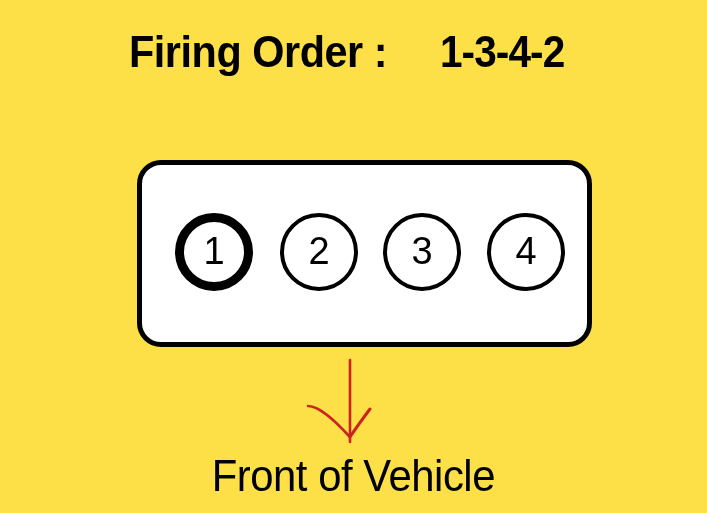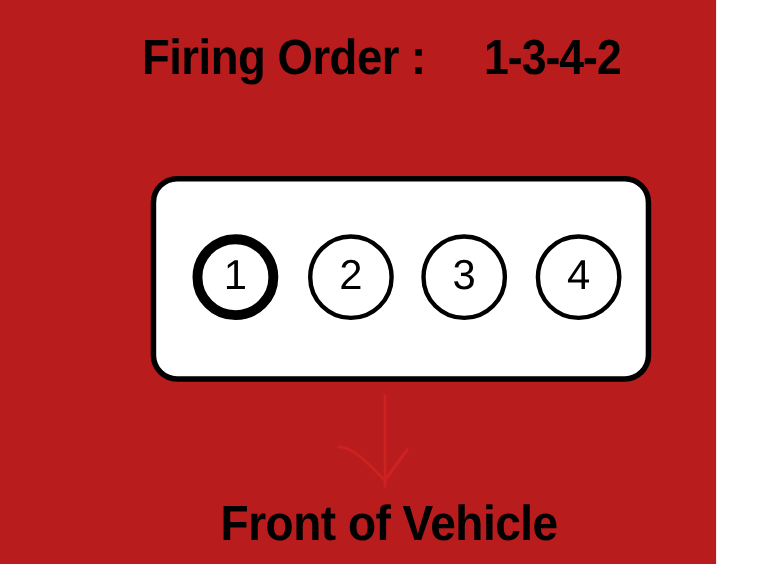--- a/index.html
+++ b/index.html
@@ -5,23 +5,23 @@
   html, body {
     margin: 0;
     padding: 0;
     background: #ffffff;
   }
   body {
     font-family: "Liberation Sans", sans-serif;
   }
   #canvas {
     position: relative;
-    width: 651px;
+    width: 707px;
     height: 513px;
-    background: #b91c1c;
+    background: #fde047;
     overflow: hidden;
   }
 
   
   .title-row {
     position: absolute;
     left: 0;
     top: 22px;
     width: 707px;
     height: 60px;
@@ -108,21 +108,21 @@
   }
 
   
   .footer-label {
     position: absolute;
     left: 0;
     top: 450px;
     width: 707px;
     text-align: center;
     font-size: 45px;
-    font-weight: bold;
+    font-weight: normal;
     color: #000000;
     letter-spacing: -0.5px;
     white-space: nowrap;
   }
   .footer-label span {
     display: inline-block;
     transform: scaleX(0.93);
   }
 </style>
 </head>

